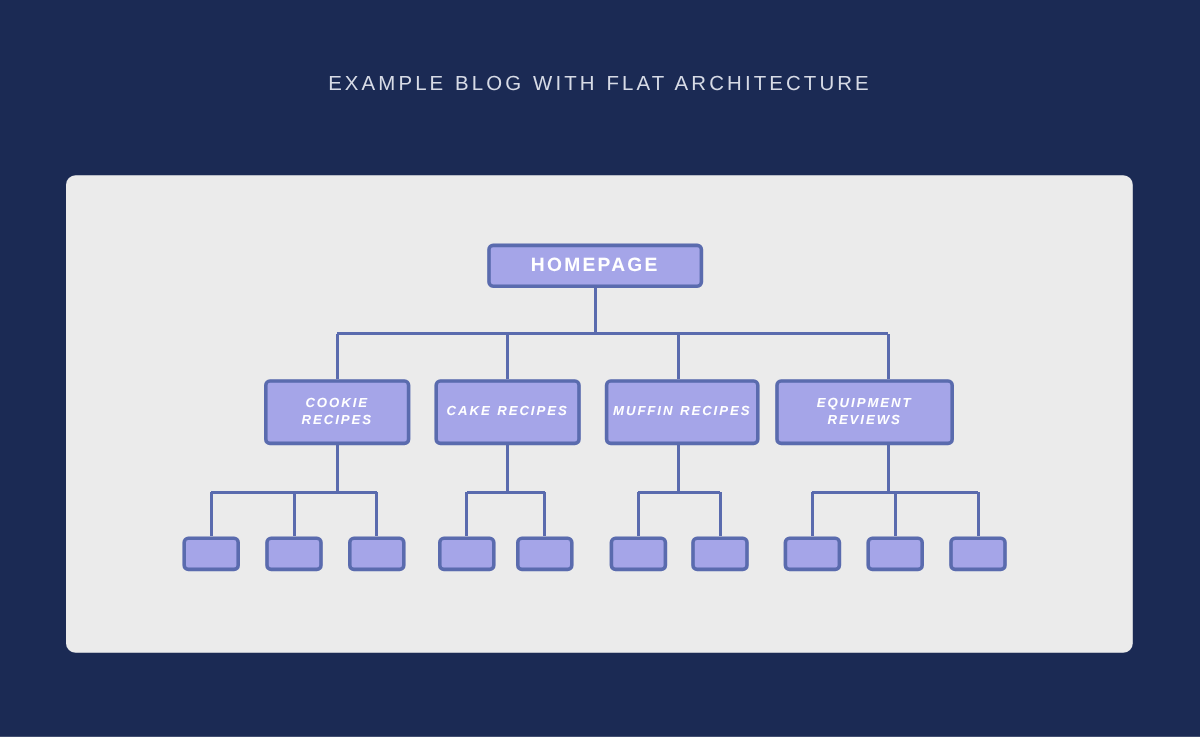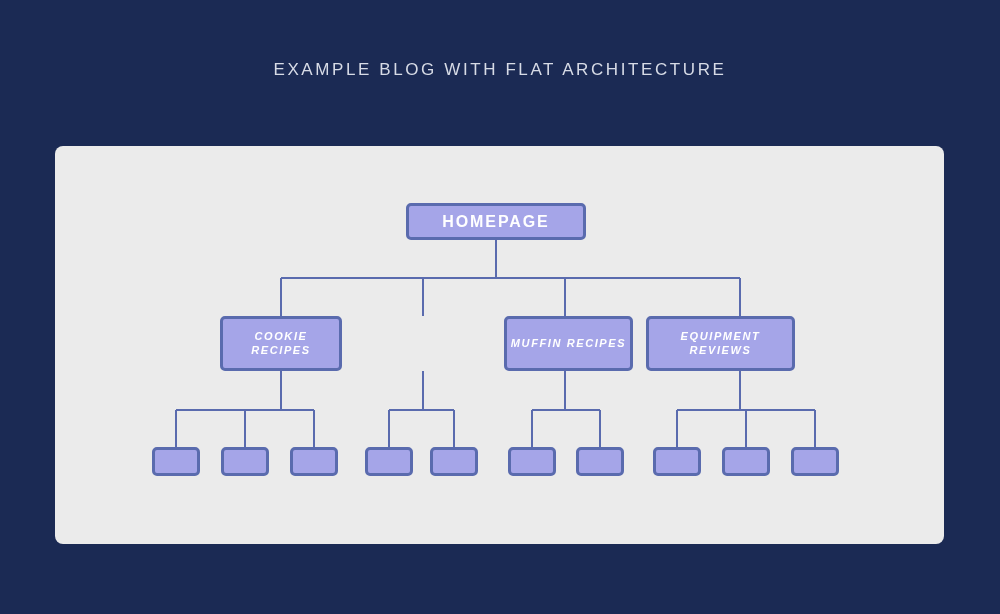--- a/index.html
+++ b/index.html
@@ -124,20 +124,23 @@
     </g>
   </svg>
 
   <div class="node node-root" style="left:351px; top:57px; width:180px; height:37px;">
     <span>HOMEPAGE</span>
   </div>
 
   <div class="node node-branch" style="left:165px; top:170px; width:122px; height:55px;">
     <span>COOKIE RECIPES</span>
   </div>
+  <div class="node node-branch" style="left:307px; top:170px; width:122px; height:55px;">
+    <span>CAKE RECIPES</span>
+  </div>
   <div class="node node-branch" style="left:449px; top:170px; width:129px; height:55px;">
     <span>MUFFIN RECIPES</span>
   </div>
   <div class="node node-branch" style="left:591px; top:170px; width:149px; height:55px;">
     <span>EQUIPMENT REVIEWS</span>
   </div>
 
   <div class="node node-leaf" style="left:97px; top:301px; width:48px; height:29px;">
     <span></span>
   </div>

